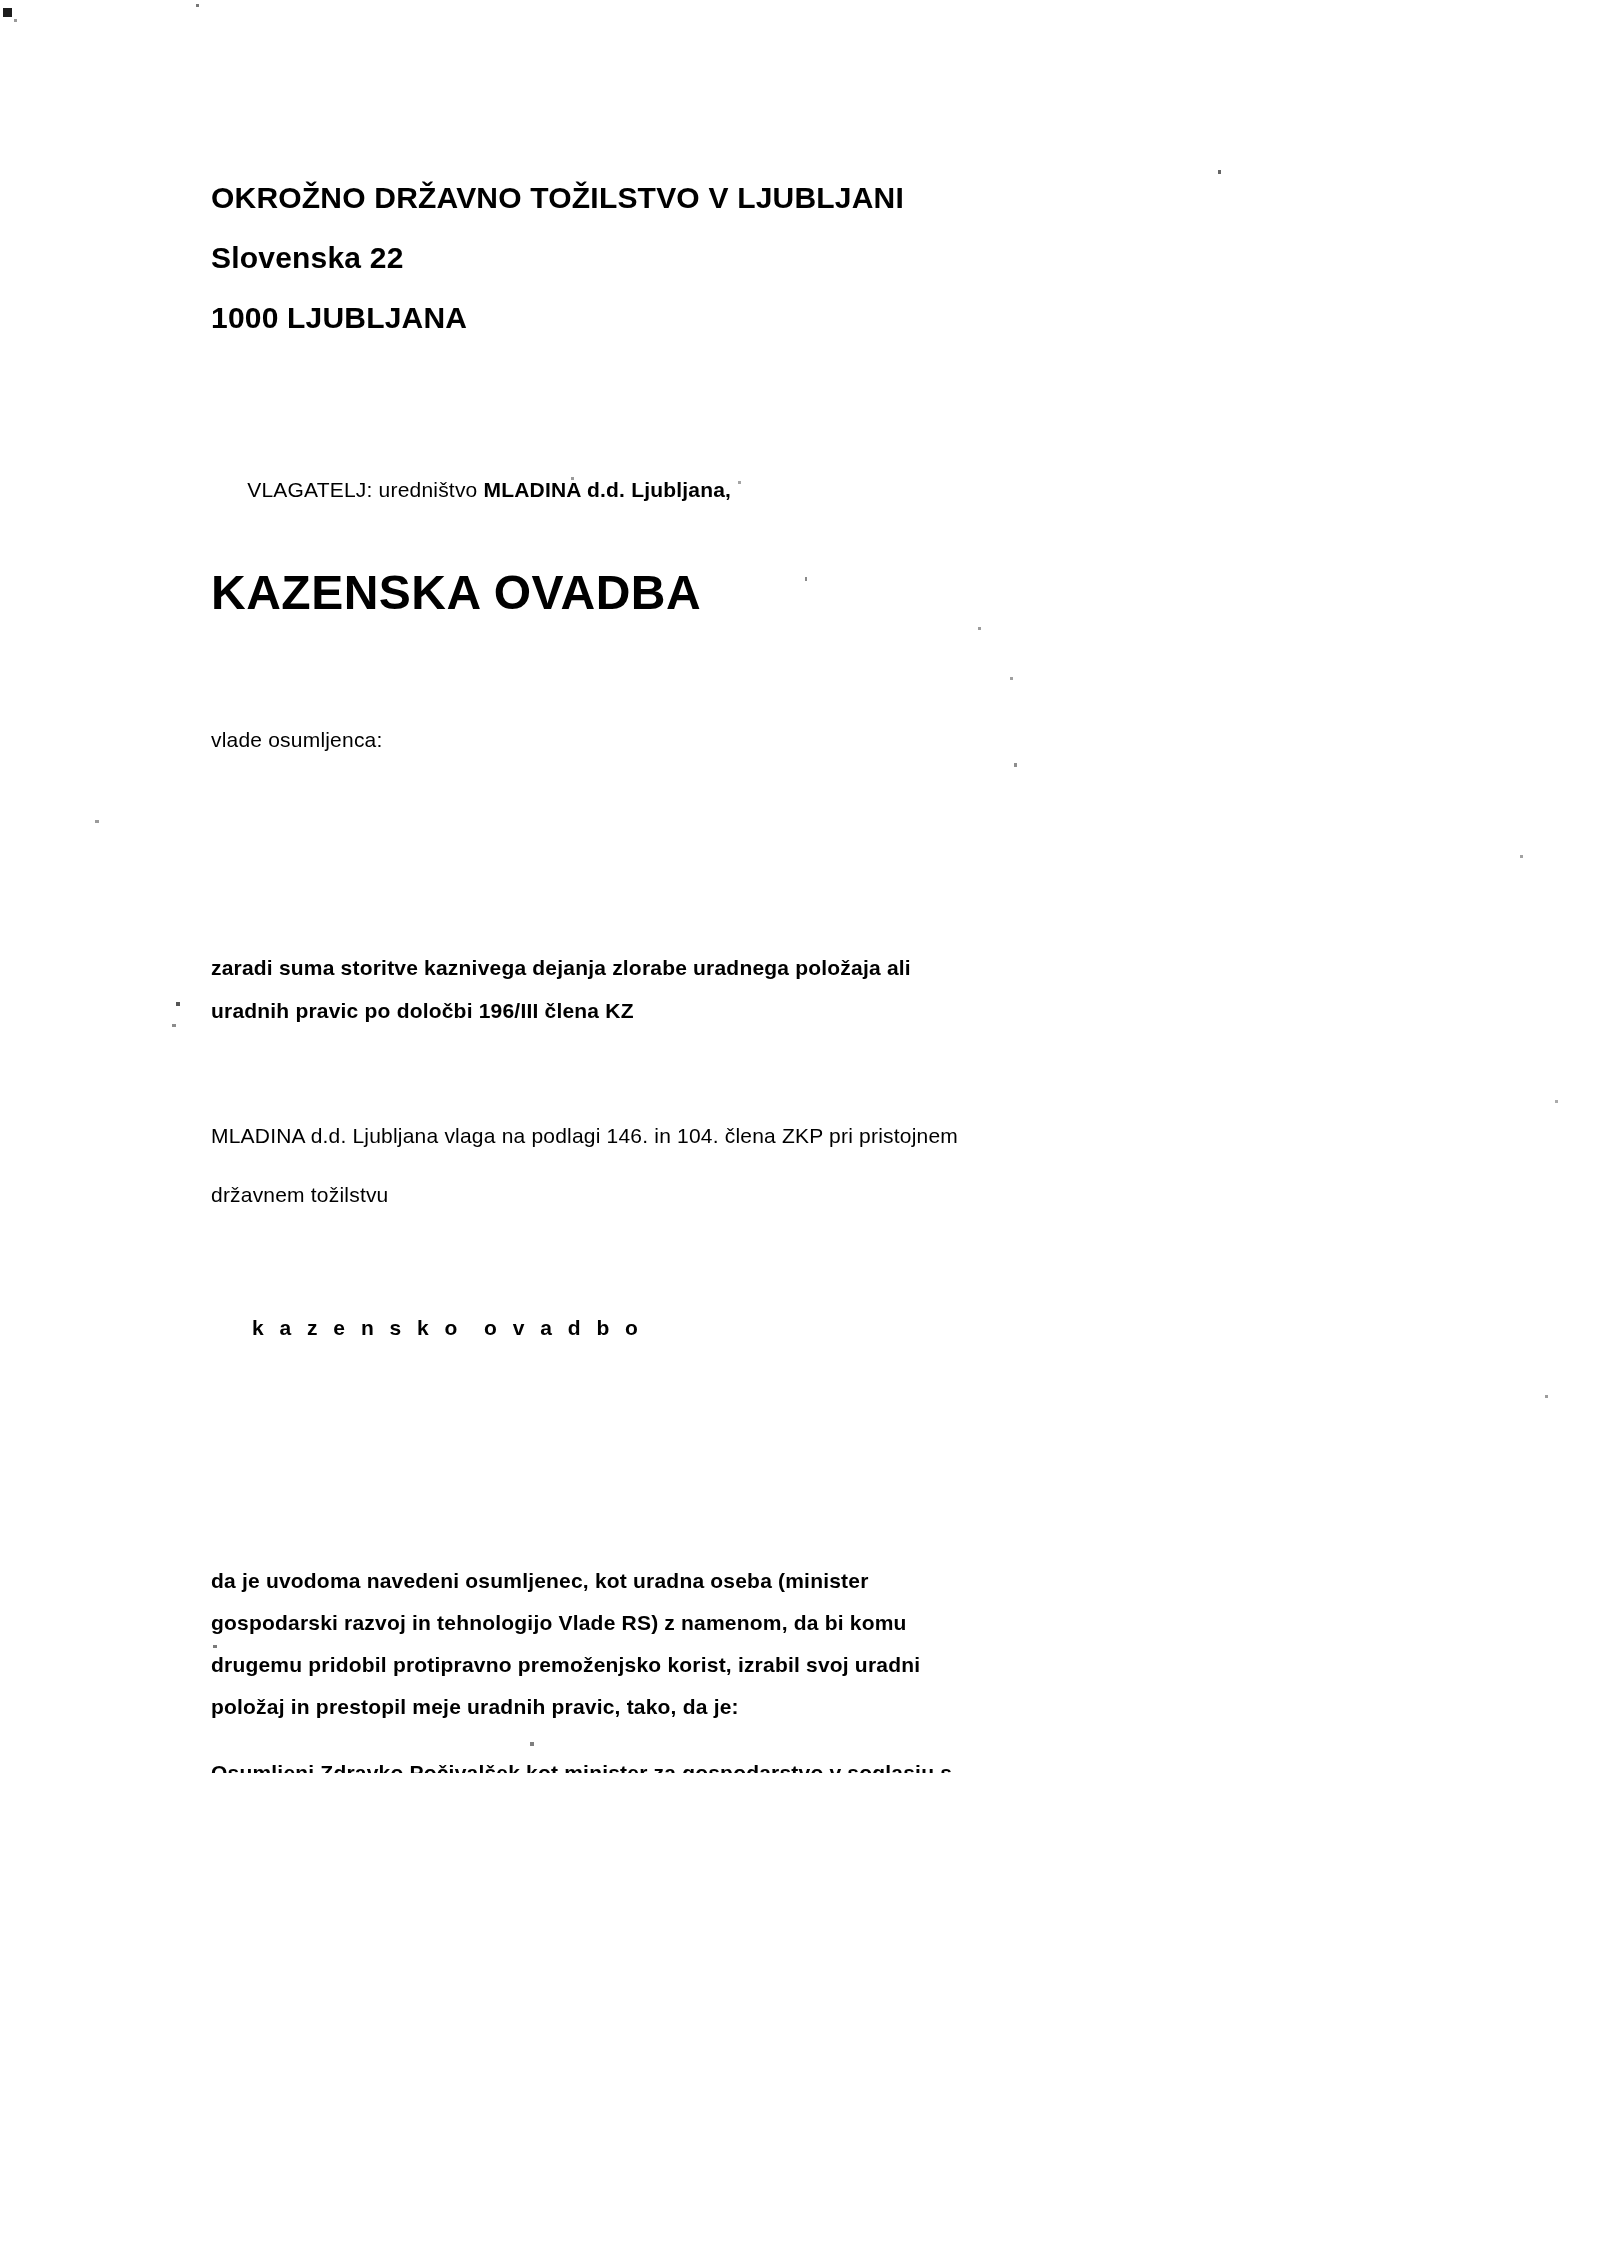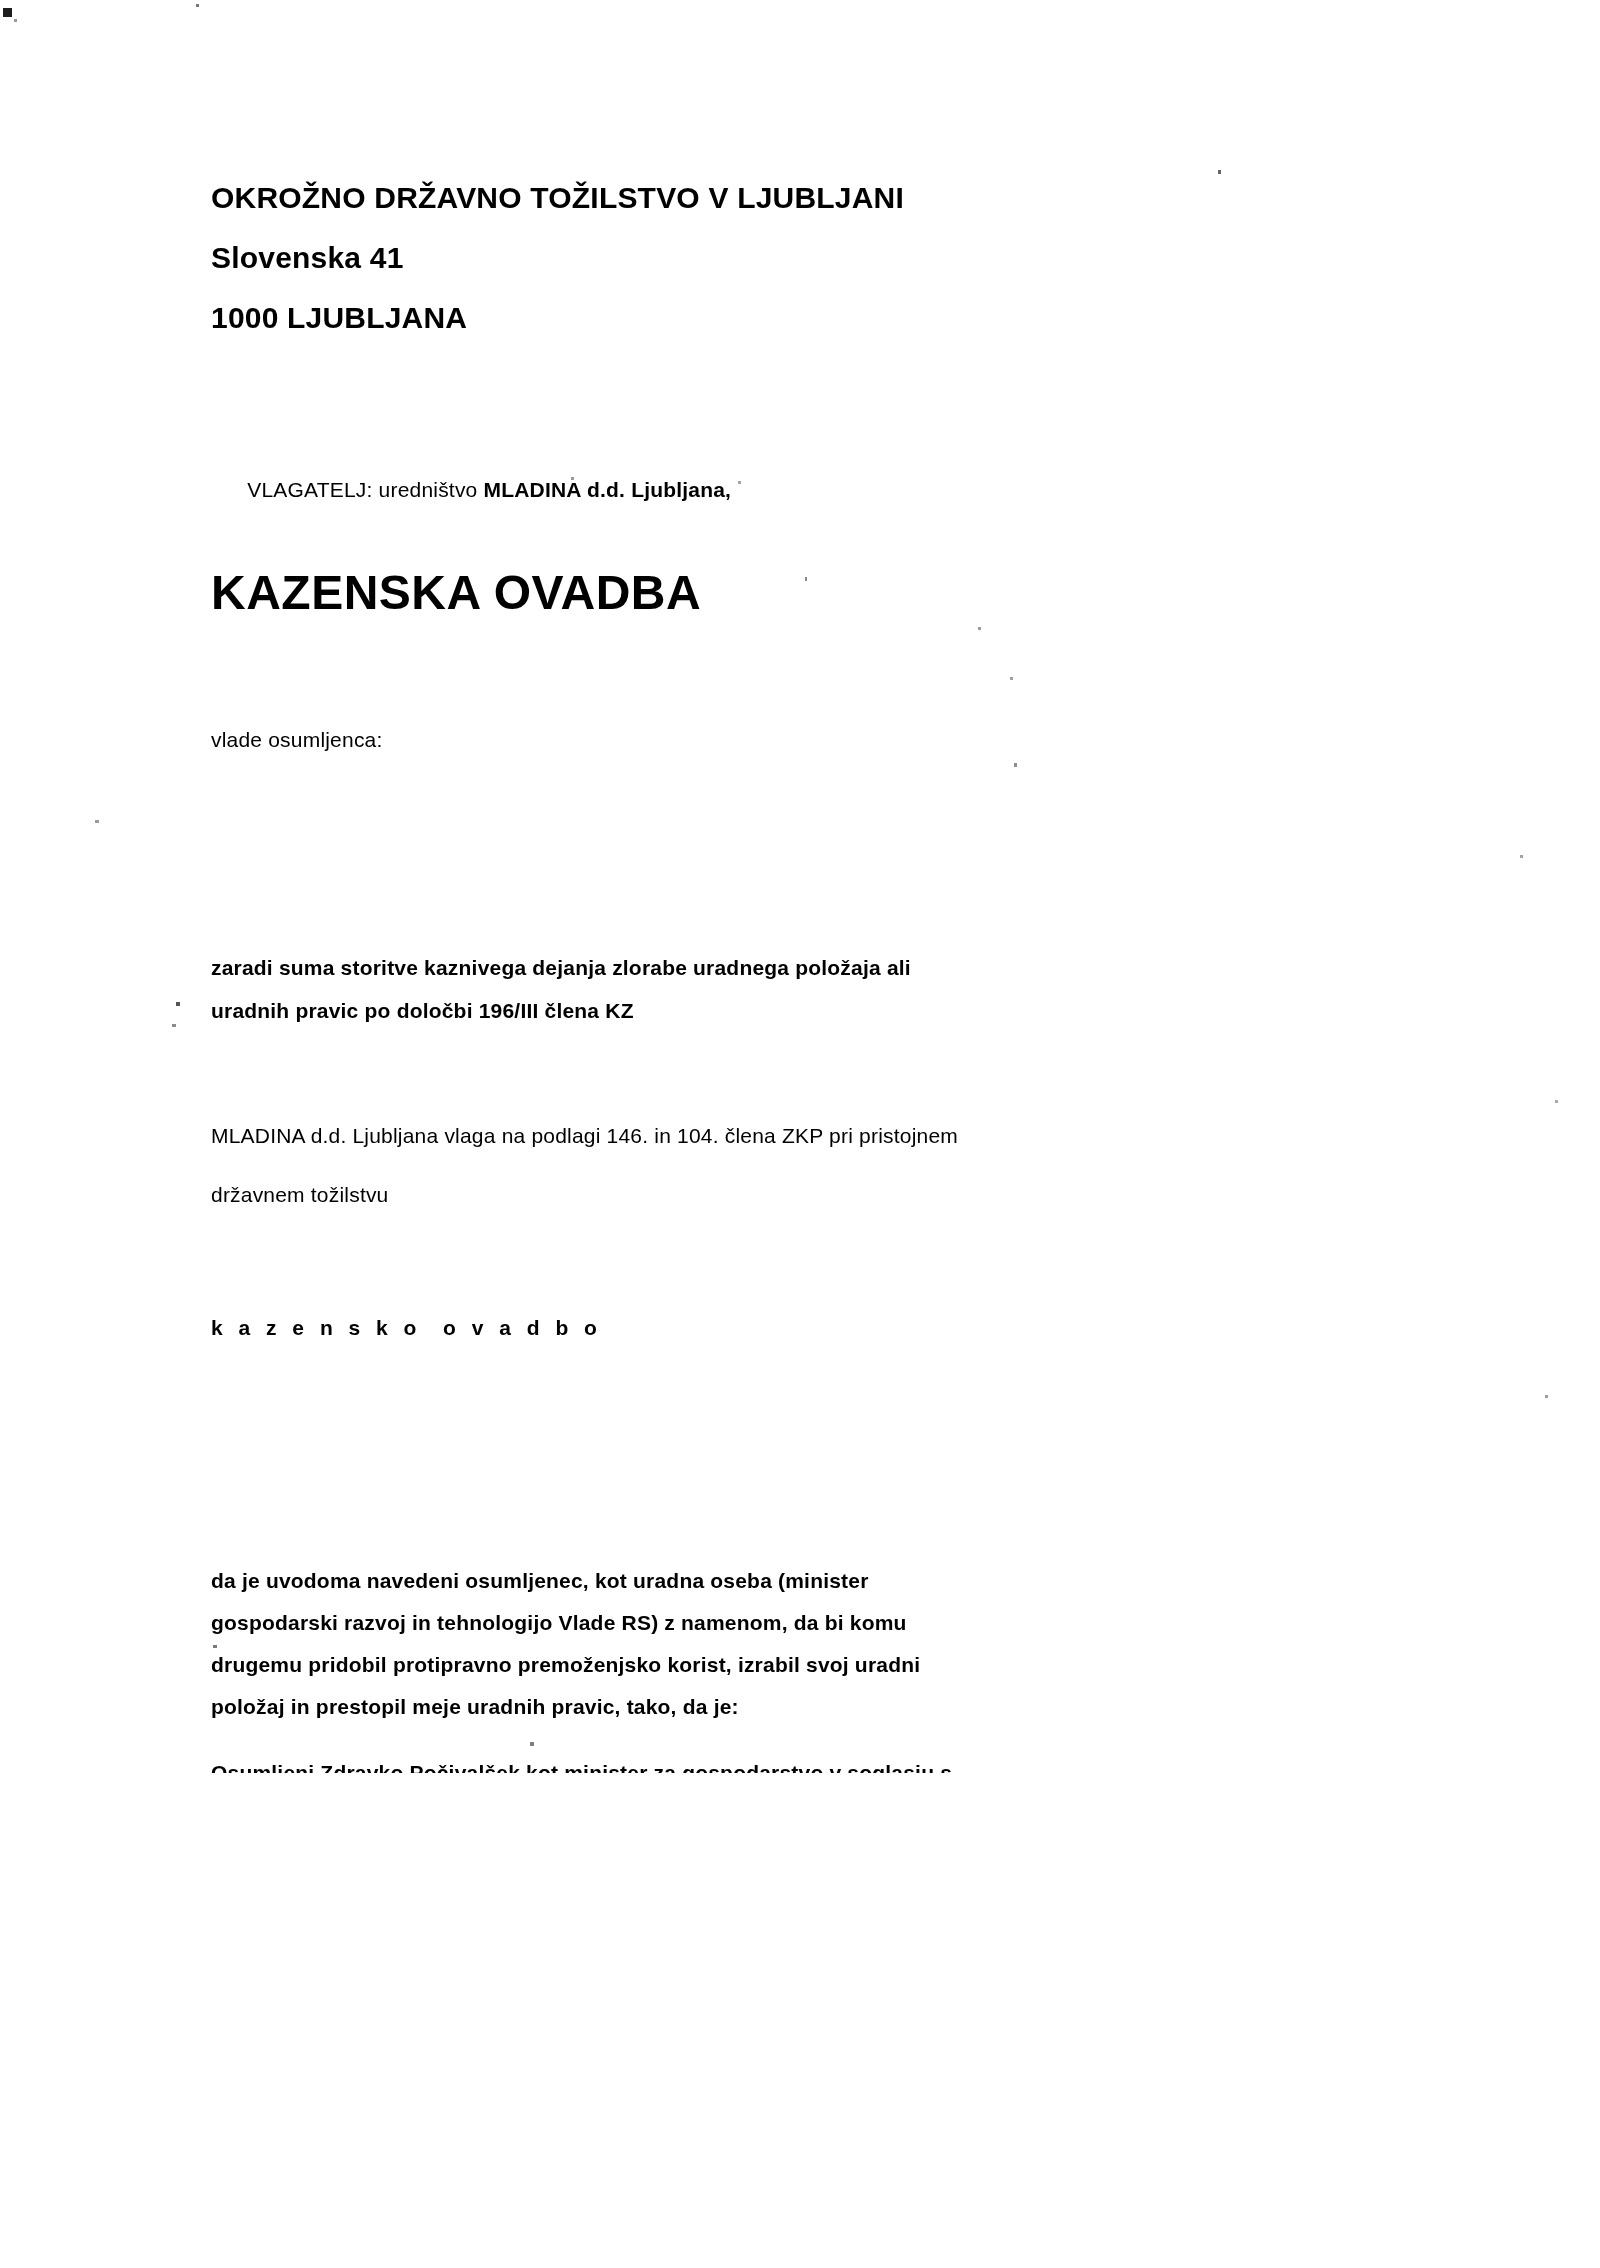--- a/index.html
+++ b/index.html
@@ -31,35 +31,35 @@
     letter-spacing: 0.2px;
   }
   .bold { font-weight: 700; }
   .reg  { font-weight: 400; }
   .recipient { font-size: 30px; }
   .title-txt {
     font-size: 48px;
     line-height: 52px;
     letter-spacing: 0.5px;
   }
-  .spaced { letter-spacing: 5px; }
+  .spaced { letter-spacing: 5px; margin-left: 41px; }
   .lh43 { line-height: 43px; }
   .speck { position: absolute; }
   .edge  { position: absolute; background: #141414; }
 </style>
 </head>
 <body>
 
 <div class="page">
 
   <div class="content">
 
     <div class="txt bold recipient" style="top:177px">OKROŽNO DRŽAVNO TOŽILSTVO V LJUBLJANI</div>
 
-    <div class="txt bold recipient" style="top:237px">Slovenska 41</div>
+    <div class="txt bold recipient" style="top:237px">Slovenska 22</div>
 
     <div class="txt bold recipient" style="top:297px">1000 LJUBLJANA</div>
 
     <div class="txt" style="top:427px">
       <span class="reg">VLAGATELJ: uredništvo </span><span class="bold">MLADINA d.d. Ljubljana,</span>
     </div>
 
     <div class="txt bold title-txt" style="top:567px">KAZENSKA OVADBA</div>
 
     <div class="txt reg" style="top:719px">vlade osumljenca:</div>

